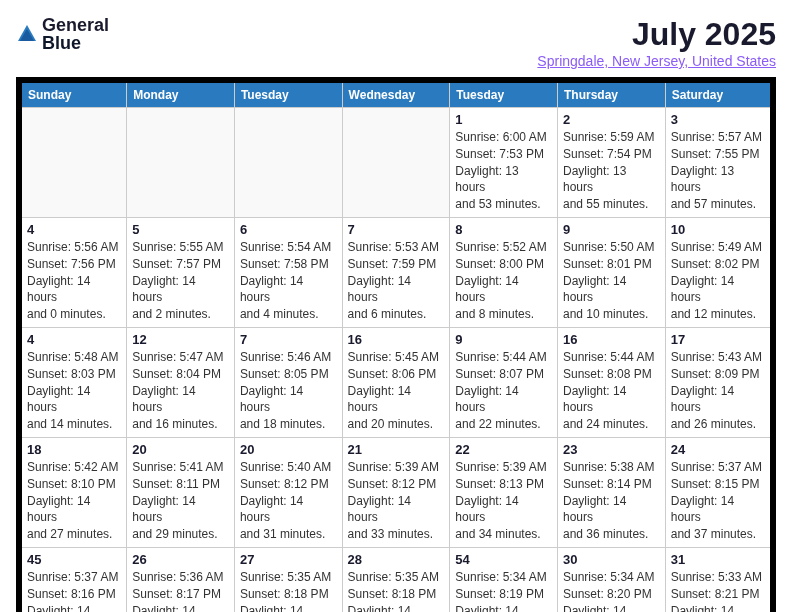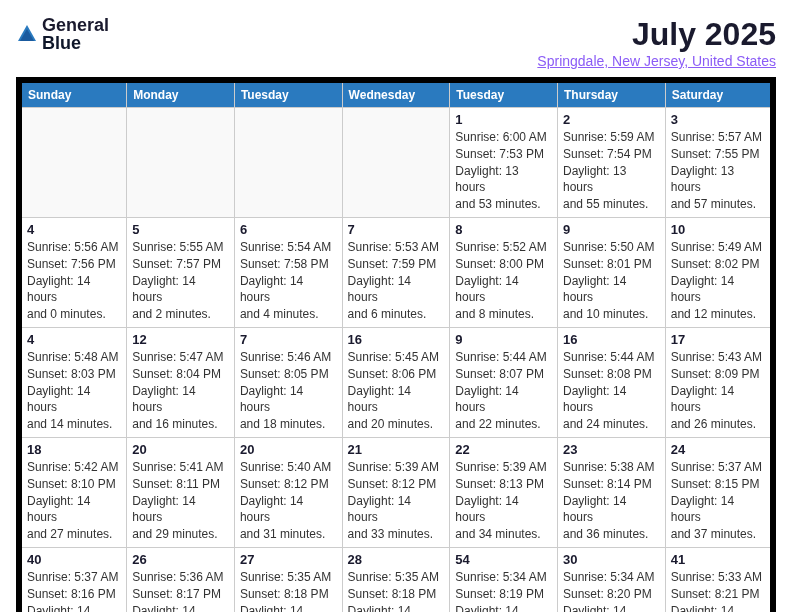--- a/index.html
+++ b/index.html
@@ -224,21 +224,21 @@
           <div class="day-number">23</div>
           <div class="day-info">Sunrise: 5:38 AM<br>Sunset: 8:14 PM<br>Daylight: 14 hours<br>and 36 minutes.</div>
         </td>
         <td>
           <div class="day-number">24</div>
           <div class="day-info">Sunrise: 5:37 AM<br>Sunset: 8:15 PM<br>Daylight: 14 hours<br>and 37 minutes.</div>
         </td>
       </tr>
       <tr>
         <td>
-          <div class="day-number">40</div>
+          <div class="day-number">45</div>
           <div class="day-info">Sunrise: 5:37 AM<br>Sunset: 8:16 PM<br>Daylight: 14 hours<br>and 39 minutes.</div>
         </td>
         <td>
           <div class="day-number">26</div>
           <div class="day-info">Sunrise: 5:36 AM<br>Sunset: 8:17 PM<br>Daylight: 14 hours<br>and 40 minutes.</div>
         </td>
         <td>
           <div class="day-number">27</div>
           <div class="day-info">Sunrise: 5:35 AM<br>Sunset: 8:18 PM<br>Daylight: 14 hours<br>and 42 minutes.</div>
         </td>
@@ -248,18 +248,18 @@
         </td>
         <td>
           <div class="day-number">54</div>
           <div class="day-info">Sunrise: 5:34 AM<br>Sunset: 8:19 PM<br>Daylight: 14 hours<br>and 44 minutes.</div>
         </td>
         <td>
           <div class="day-number">30</div>
           <div class="day-info">Sunrise: 5:34 AM<br>Sunset: 8:20 PM<br>Daylight: 14 hours<br>and 46 minutes.</div>
         </td>
         <td>
-          <div class="day-number">41</div>
+          <div class="day-number">31</div>
           <div class="day-info">Sunrise: 5:33 AM<br>Sunset: 8:21 PM<br>Daylight: 14 hours<br>and 47 minutes.</div>
         </td>
       </tr>
     </tbody>
 </table>
 
 </body></html>

